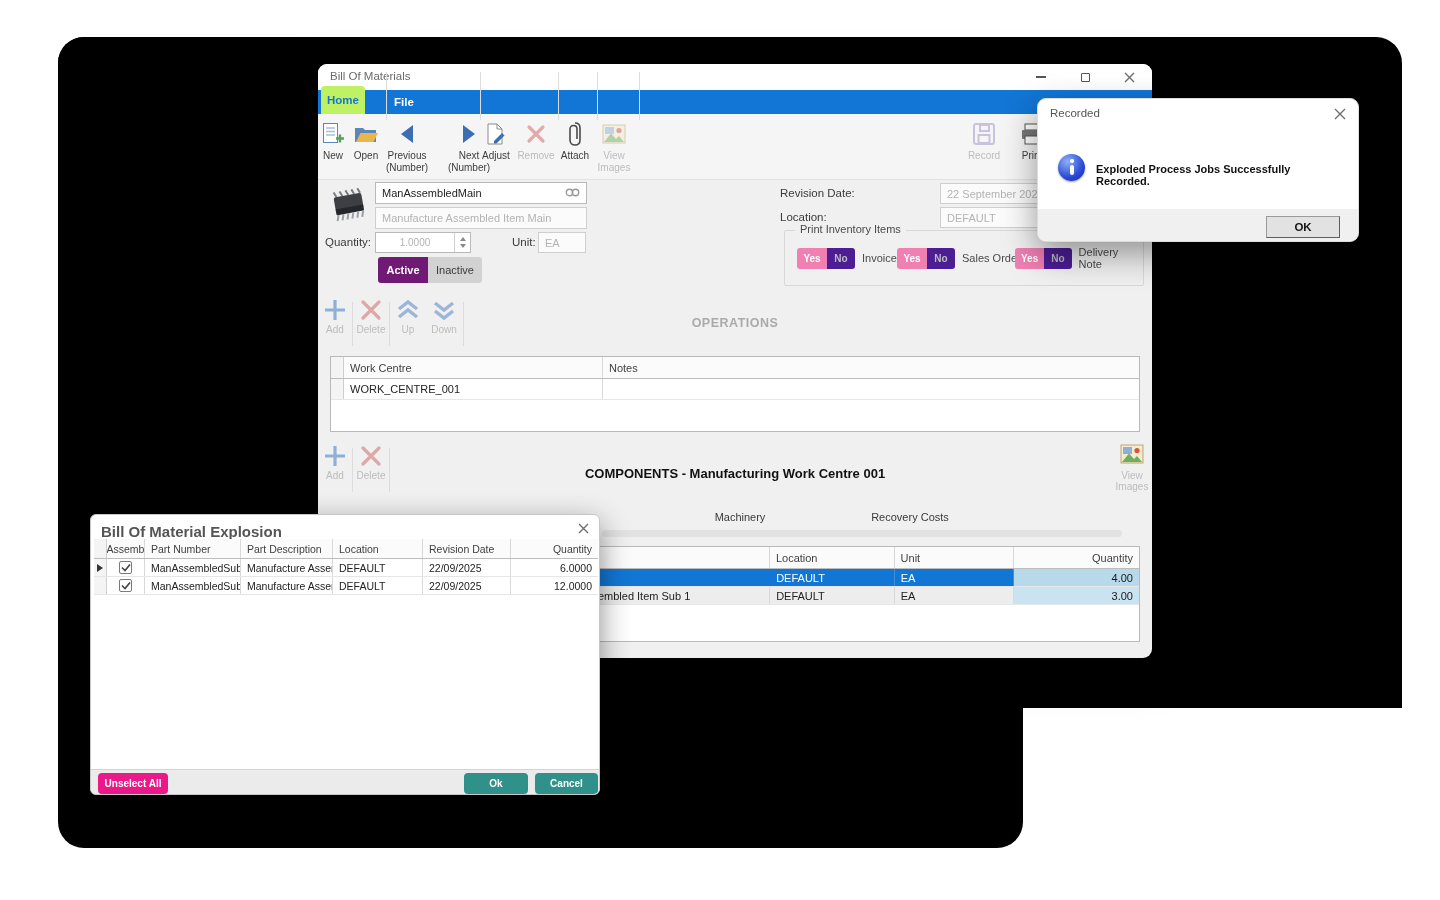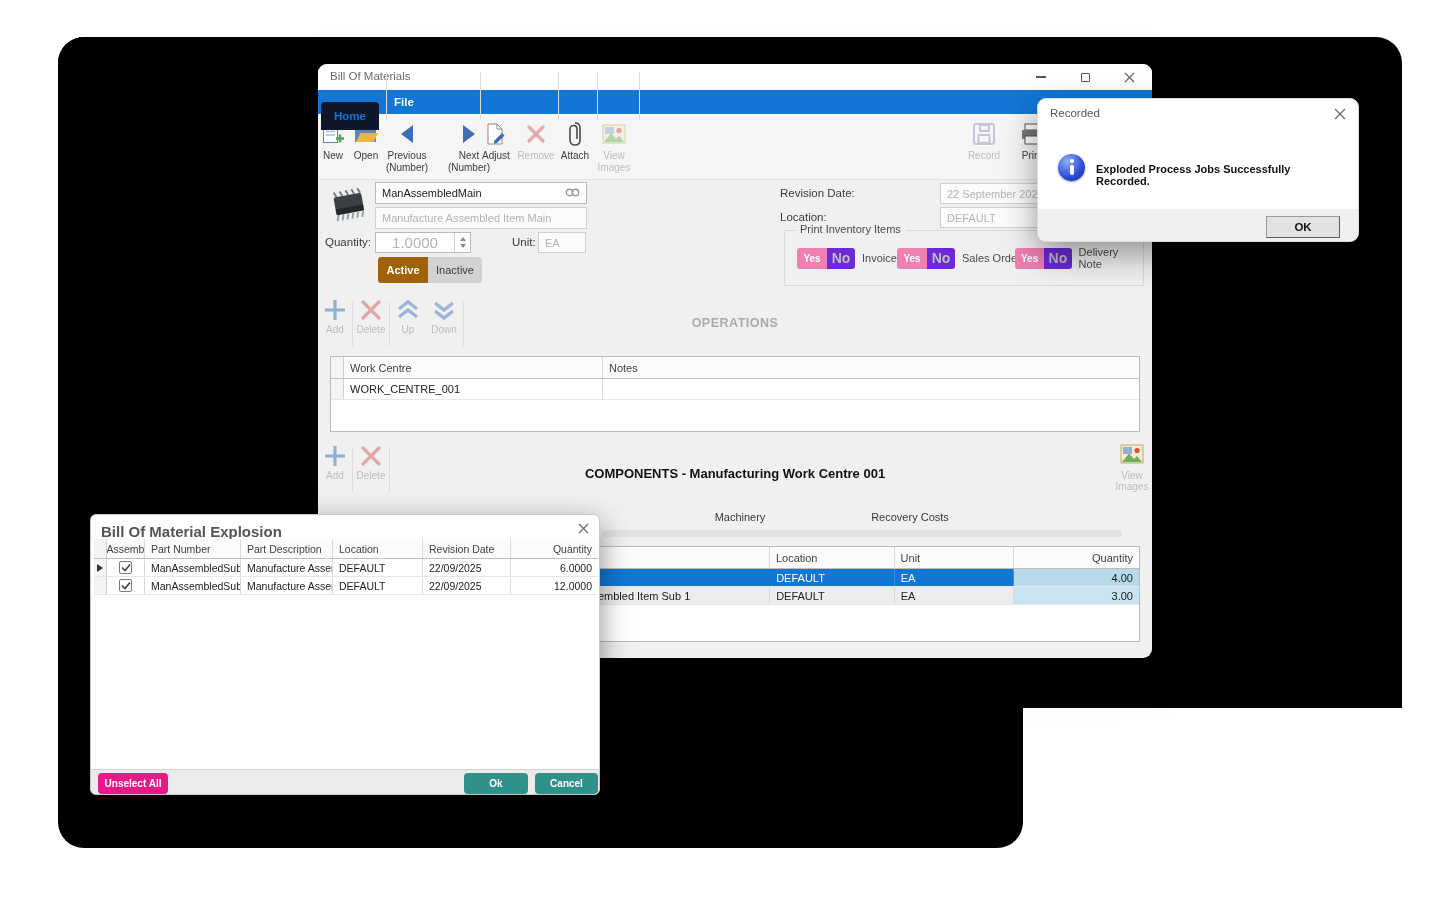--- a/index.html
+++ b/index.html
@@ -13,56 +13,56 @@
   
   .main-window { left:318px; top:64px; width:834px; height:594px; background:#f0f0f0; border-radius:9px; overflow:hidden; box-shadow:0 14px 40px rgba(0,0,0,.55); }
   .mw-titlebar { left:0; top:0; width:100%; height:26px; background:#fff; }
   .mw-title { left:12px; top:6px; font-size:11.5px; color:#6b6b6b; }
   .winbtns { right:8px; top:0; height:26px; display:flex; align-items:center; gap:26px; padding-right:6px; }
   .winbtn { width:18px; height:18px; display:flex; align-items:center; justify-content:center; cursor:default; }
   .glyph-min { width:10px; height:1.4px; background:#555; }
   .glyph-max { width:9px; height:9px; border:1.2px solid #555; border-radius:1px; }
 
   .ribbon { left:0; top:26px; width:100%; height:24px; background:#1176d5; }
-  .tab-home { left:3px; top:22px; width:58px; height:28px; background:#0f172a; border-radius:4px 4px 0 0; color:#1176d5; font-weight:bold; font-size:11.5px; display:flex; align-items:center; justify-content:center; z-index:3;margin-top:16px; }
+  .tab-home { left:3px; top:22px; width:44px; height:28px; background:#bef264; border-radius:4px 4px 0 0; color:#1176d5; font-weight:bold; font-size:11.5px; display:flex; align-items:center; justify-content:center; z-index:3; }
   .tab-file { left:60px; top:26px; height:24px; padding:0 16px; color:#fff; font-weight:bold; font-size:11.5px; display:flex; align-items:center; }
 
   .toolbar { left:0; top:50px; width:100%; height:66px; background:#f5f5f5; border-bottom:1px solid #e2e2e2; }
   .tbtn { top:4px; height:58px; display:flex; flex-direction:column; align-items:center; justify-content:flex-start; gap:3px; padding-top:3px; }
   .tbtn .ticon { height:26px; display:flex; align-items:center; justify-content:center; }
   .tlbl { font-size:10px; color:#3c3c3c; text-align:center; line-height:1.15; }
   .disabled .tlbl { color:#bcbcbc; }
   .dim { opacity:.5; }
   .tsep { top:8px; width:1px; height:48px; background:#dcdcdc; }
 
   
   .field { background:#fff; border:1px solid #b9b9b9; font-size:11px; color:#222; display:flex; align-items:center; padding:0 6px; }
   .field.dis { background:#fbfbfb; border-color:#cfcfcf; color:#b3b3b3; }
   .flabel { font-size:11.5px; color:#3a3a3a; }
   .part-input { left:57px; top:118px; width:212px; height:22px; justify-content:space-between; }
   .desc-input { left:57px; top:143px; width:212px; height:22px; }
   .qty-label { left:7px; top:172px; }
   .qty-spin { left:57px; top:168px; width:96px; height:21px; padding:0; }
-  .qty-val { flex:1; text-align:center; color:#b3b3b3; font-size:15px; }
+  .qty-val { flex:1; text-align:center; color:#b3b3b3; font-size:10px; }
   .spincol { width:16px; height:100%; border-left:1px solid #cfcfcf; display:flex; flex-direction:column; align-items:center; justify-content:center; gap:3px; }
   .tri-up { width:0; height:0; border-left:3.5px solid transparent; border-right:3.5px solid transparent; border-bottom:4.5px solid #8a8a8a; }
   .tri-dn { width:0; height:0; border-left:3.5px solid transparent; border-right:3.5px solid transparent; border-top:4.5px solid #8a8a8a; }
   .unit-label { left:194px; top:172px; }
   .unit-input { left:220px; top:168px; width:48px; height:21px; }
-  .btn-active { left:60px; top:193px; width:50px; height:26px; background:#a16207; color:#fff; font-weight:bold; font-size:11px; border-radius:3px 0 0 3px; display:flex; align-items:center; justify-content:center; }
+  .btn-active { left:60px; top:193px; width:50px; height:26px; background:#701a75; color:#fff; font-weight:bold; font-size:11px; border-radius:3px 0 0 3px; display:flex; align-items:center; justify-content:center; }
   .btn-inactive { left:110px; top:193px; width:54px; height:26px; background:#d2d2d2; color:#3a3a3a; font-size:11px; border-radius:0 3px 3px 0; display:flex; align-items:center; justify-content:center; }
   .rev-label { left:462px; top:123px; }
   .rev-input { left:622px; top:119px; width:186px; height:21px; }
   .loc-label { left:462px; top:147px; }
   .loc-input { left:622px; top:143px; width:186px; height:21px; }
   .groupbox { left:466px; top:166px; width:360px; height:56px; border:1px solid #d8d8d8; border-radius:2px; }
   .gb-legend { left:10px; top:-8px; background:#f0f0f0; padding:0 5px; font-size:11px; color:#4a4a4a; }
   .yn-group { top:16px; height:22px; display:flex; align-items:center; }
   .yn-yes { width:30px; height:21px; background:#f07fb2; color:#fff; font-size:10px; font-weight:bold; border-radius:3px 0 0 3px; display:flex; align-items:center; justify-content:center; }
-  .yn-no { width:28px; height:21px; background:#6d28d9; color:#bdbdbd; font-size:14px; font-weight:bold; border-radius:0 3px 3px 0; display:flex; align-items:center; justify-content:center; }
+  .yn-no { width:28px; height:21px; background:#4c1d95; color:#bdbdbd; font-size:10px; font-weight:bold; border-radius:0 3px 3px 0; display:flex; align-items:center; justify-content:center; }
   .yn-lbl { margin-left:7px; font-size:11px; color:#4a4a4a; }
 
   
   .sbtn { height:50px; display:flex; flex-direction:column; align-items:center; gap:2px; }
   .slbl { font-size:10px; color:#bcbcbc; }
   .ops-heading { left:0; top:252px; width:100%; text-align:center; font-size:12.5px; font-weight:bold; color:#aaaaaa; letter-spacing:.5px; }
   .comp-heading { left:0; top:402px; width:100%; text-align:center; font-size:13px; font-weight:bold; color:#111; }
 
   
   .grid { background:#fff; border:1px solid #b9b9b9; }

